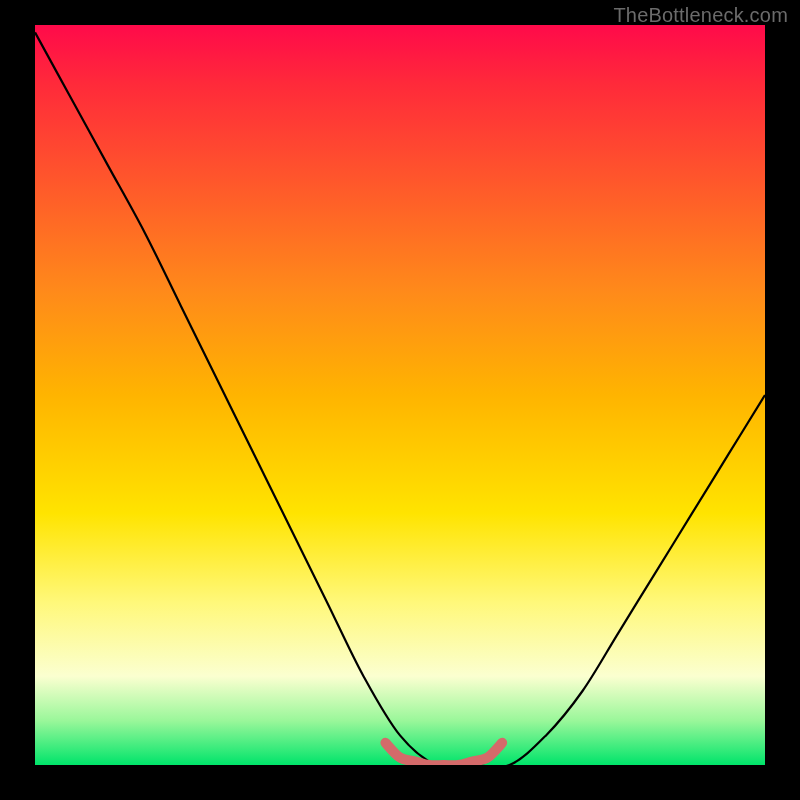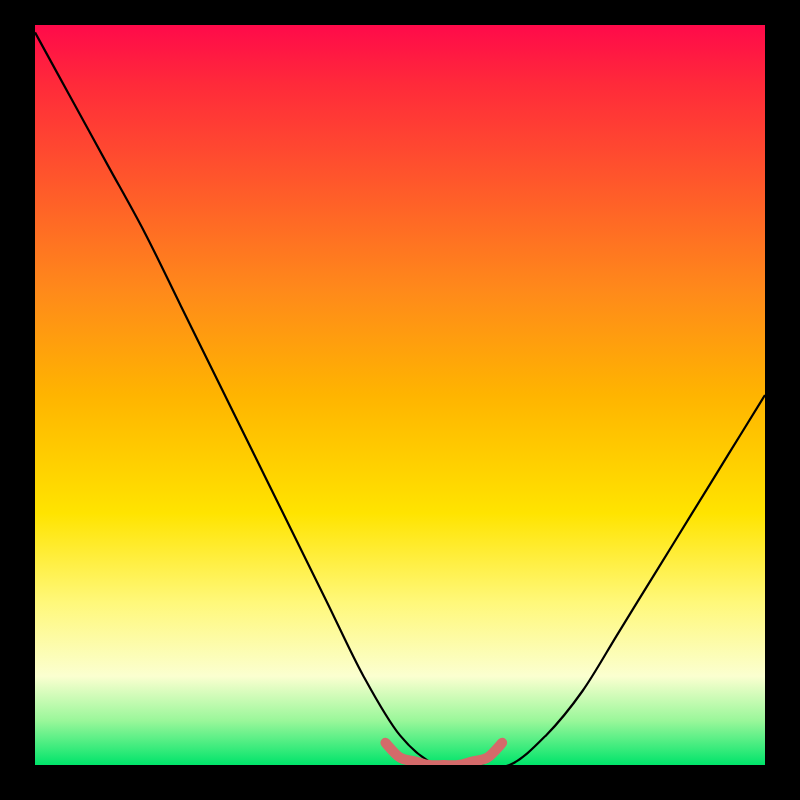--- a/index.html
+++ b/index.html
@@ -58,13 +58,14 @@
 </head>
 <body>
 
 <div class="frame">
   <div class="plot">
     <svg class="curve" viewBox="0 0 730 740" preserveAspectRatio="none">
       <path d="M0 7.399999999999977 C6.1 18.5, 24.3 51.8, 36.5 74.0 C48.7 96.2, 60.8 118.4, 73.0 140.6 C85.2 162.8, 97.3 183.8, 109.5 207.2 C121.7 230.6, 133.8 256.5, 146.0 281.2 C158.2 305.9, 170.3 330.5, 182.5 355.2 C194.7 379.9, 206.8 404.5, 219.0 429.2 C231.2 453.9, 243.3 478.5, 255.5 503.2 C267.7 527.9, 279.8 552.5, 292.0 577.2 C304.2 601.9, 316.3 629.0, 328.5 651.2 C340.7 673.4, 352.8 695.6, 365.0 710.4 C377.2 725.2, 389.3 735.1, 401.5 740.0 C413.7 744.9, 425.8 740.0, 438.0 740.0 C450.2 740.0, 462.3 744.9, 474.5 740.0 C486.7 735.1, 498.8 722.7, 511.0 710.4 C523.2 698.1, 535.3 683.3, 547.5 666.0 C559.7 648.7, 571.8 626.5, 584.0 606.8 C596.2 587.1, 608.3 567.3, 620.5 547.6 C632.7 527.9, 644.8 508.1, 657.0 488.4 C669.2 468.7, 681.3 448.9, 693.5 429.2 C705.7 409.5, 723.9 379.9, 730.0 370.0" id="curvePath" fill="none" stroke="#000000" stroke-width="2.2"></path>
       <path d="M350.4 717.8 C352.8 720.3, 360.1 729.5, 365.0 732.6 C369.9 735.7, 374.7 735.1, 379.6 736.3 C384.5 737.5, 389.3 739.4, 394.2 740.0 C399.1 740.6, 403.9 740.0, 408.8 740.0 C413.7 740.0, 418.5 740.6, 423.4 740.0 C428.3 739.4, 433.1 737.5, 438.0 736.3 C442.9 735.1, 447.7 735.7, 452.6 732.6 C457.5 729.5, 464.8 720.3, 467.2 717.8" id="accentPath" fill="none" stroke="#d46a6a" stroke-width="10" stroke-linecap="round"></path>
     </svg>
   </div>
+  <div class="watermark">TheBottleneck.com</div>
 </div>
 
 </body></html>

